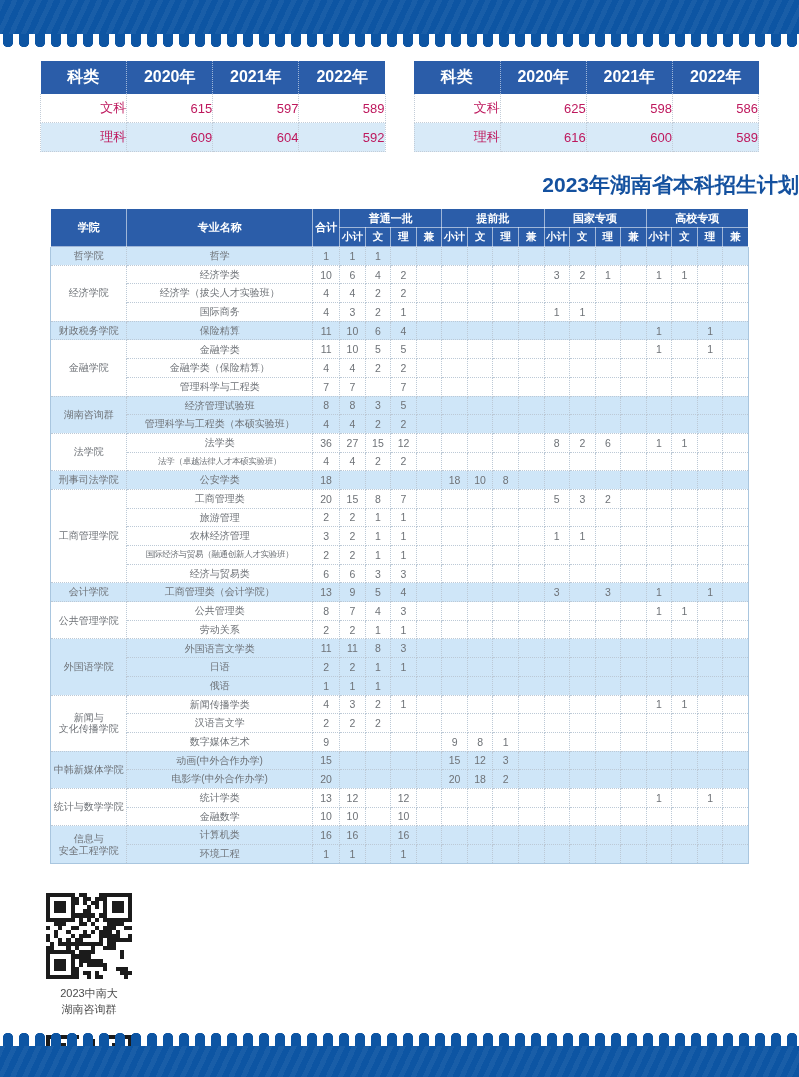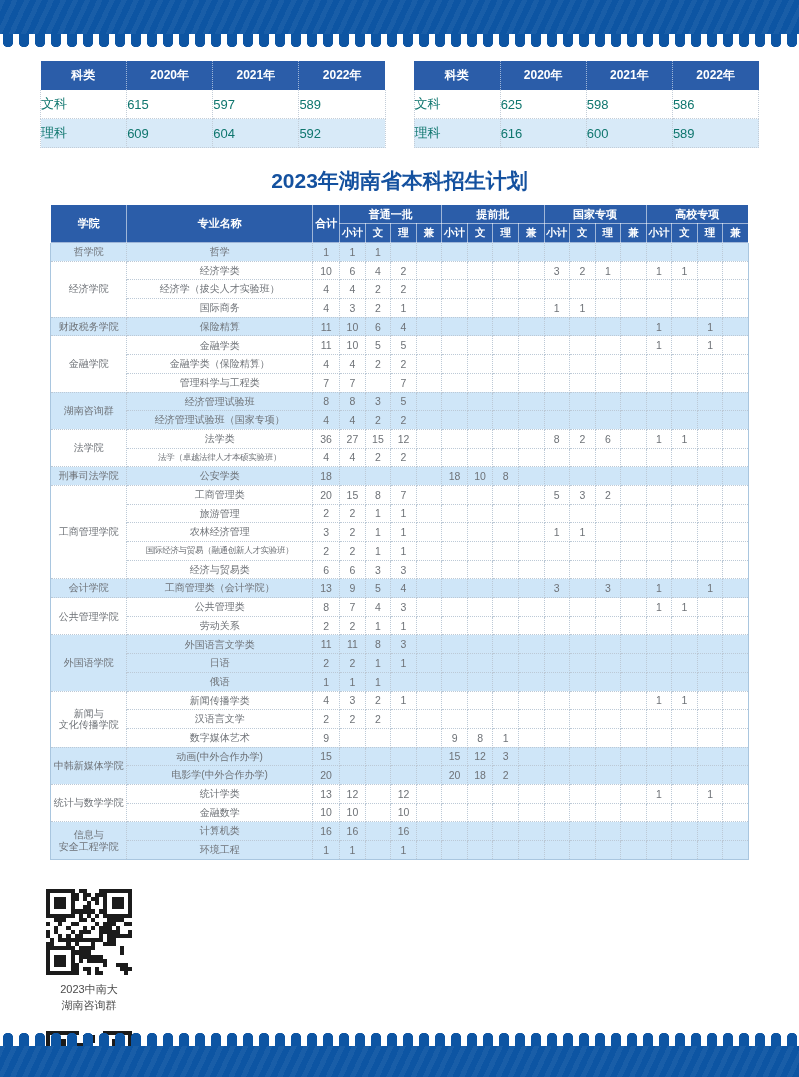--- a/index.html
+++ b/index.html
@@ -20,28 +20,28 @@
   .band-bottom::before{content:"";position:absolute;bottom:31px;left:0;width:100%;height:13px;
     background-image:radial-gradient(circle at 8px 5px,var(--band) 5px,transparent 5.4px),
       linear-gradient(90deg,transparent 3px,var(--band) 3px 13px,transparent 13px);
     background-size:16px 13px,16px 8px;background-position:0 0,0 5px;background-repeat:repeat-x;}
   .content{position:absolute;top:47px;left:0;right:0;}
   
   .score-row{display:flex;gap:28px;padding:14px 40px 0;}
   .score-block{flex:1;}
   .score-title{margin:0 0 9px;text-align:center;font-size:15.5px;font-weight:bold;color:var(--title);}
   .score-table{width:100%;border-collapse:collapse;table-layout:fixed;}
-  .score-table th{background:var(--header);color:#fff;font-size:12px;font-weight:bold;padding:6px 0;
+  .score-table th{background:var(--header);color:#fff;font-size:16px;font-weight:bold;padding:6px 0;
     border-right:1px dotted rgba(255,255,255,.55);}
   .score-table th:last-child{border-right:none;}
-  .score-table td{text-align:left;font-size:13px;color:#0f766e;padding:5px 0;
+  .score-table td{text-align:right;font-size:13px;color:#be185d;padding:5px 0;
     border:1px dotted #c3cdd8;border-top:none;margin-top:40px;}
   .score-table tr.shade td{background:#d8eaf8;}
   
-  .main-title{margin:19px 0 0;text-align:center;font-size:21px;font-weight:bold;color:var(--title);}
+  .main-title{margin:19px 0 0;text-align:right;font-size:21px;font-weight:bold;color:var(--title);}
   .plan{border-collapse:collapse;table-layout:fixed;width:698px;margin:9px auto 0;border:1px solid #a9c6df;}
   .plan thead th{background:var(--header);color:#fff;font-weight:bold;font-size:11px;height:18px;
     padding:0;border:1px solid rgba(255,255,255,.55);}
   .plan thead tr:last-child th{font-size:10.5px;}
   .plan tbody td{border:1px dotted var(--grid);font-size:10.5px;color:#6e7277;text-align:center;
     height:17.7px;padding:0 1px;line-height:1.15;}
   .plan tbody tr.shade td{background:var(--shade);}
   .plan td.college{font-size:10px;white-space:pre-line;}
   .plan td.major{font-size:10px;}
   .plan td.major.tight{font-size:8.5px;letter-spacing:-0.3px;}
@@ -356,21 +356,21 @@
             <td class="num"></td>
             <td class="num"></td>
             <td class="num"></td>
             <td class="num"></td>
             <td class="num"></td>
             <td class="num"></td>
             <td class="num"></td>
             <td class="num"></td>
           </tr>
           <tr class="shade">
-            <td class="major">经济管理试验班（国家专项）</td>
+            <td class="major">管理科学与工程类（本硕实验班）</td>
             <td class="num">4</td>
             <td class="num">4</td>
             <td class="num">2</td>
             <td class="num">2</td>
             <td class="num"></td>
             <td class="num"></td>
             <td class="num"></td>
             <td class="num"></td>
             <td class="num"></td>
             <td class="num"></td>

